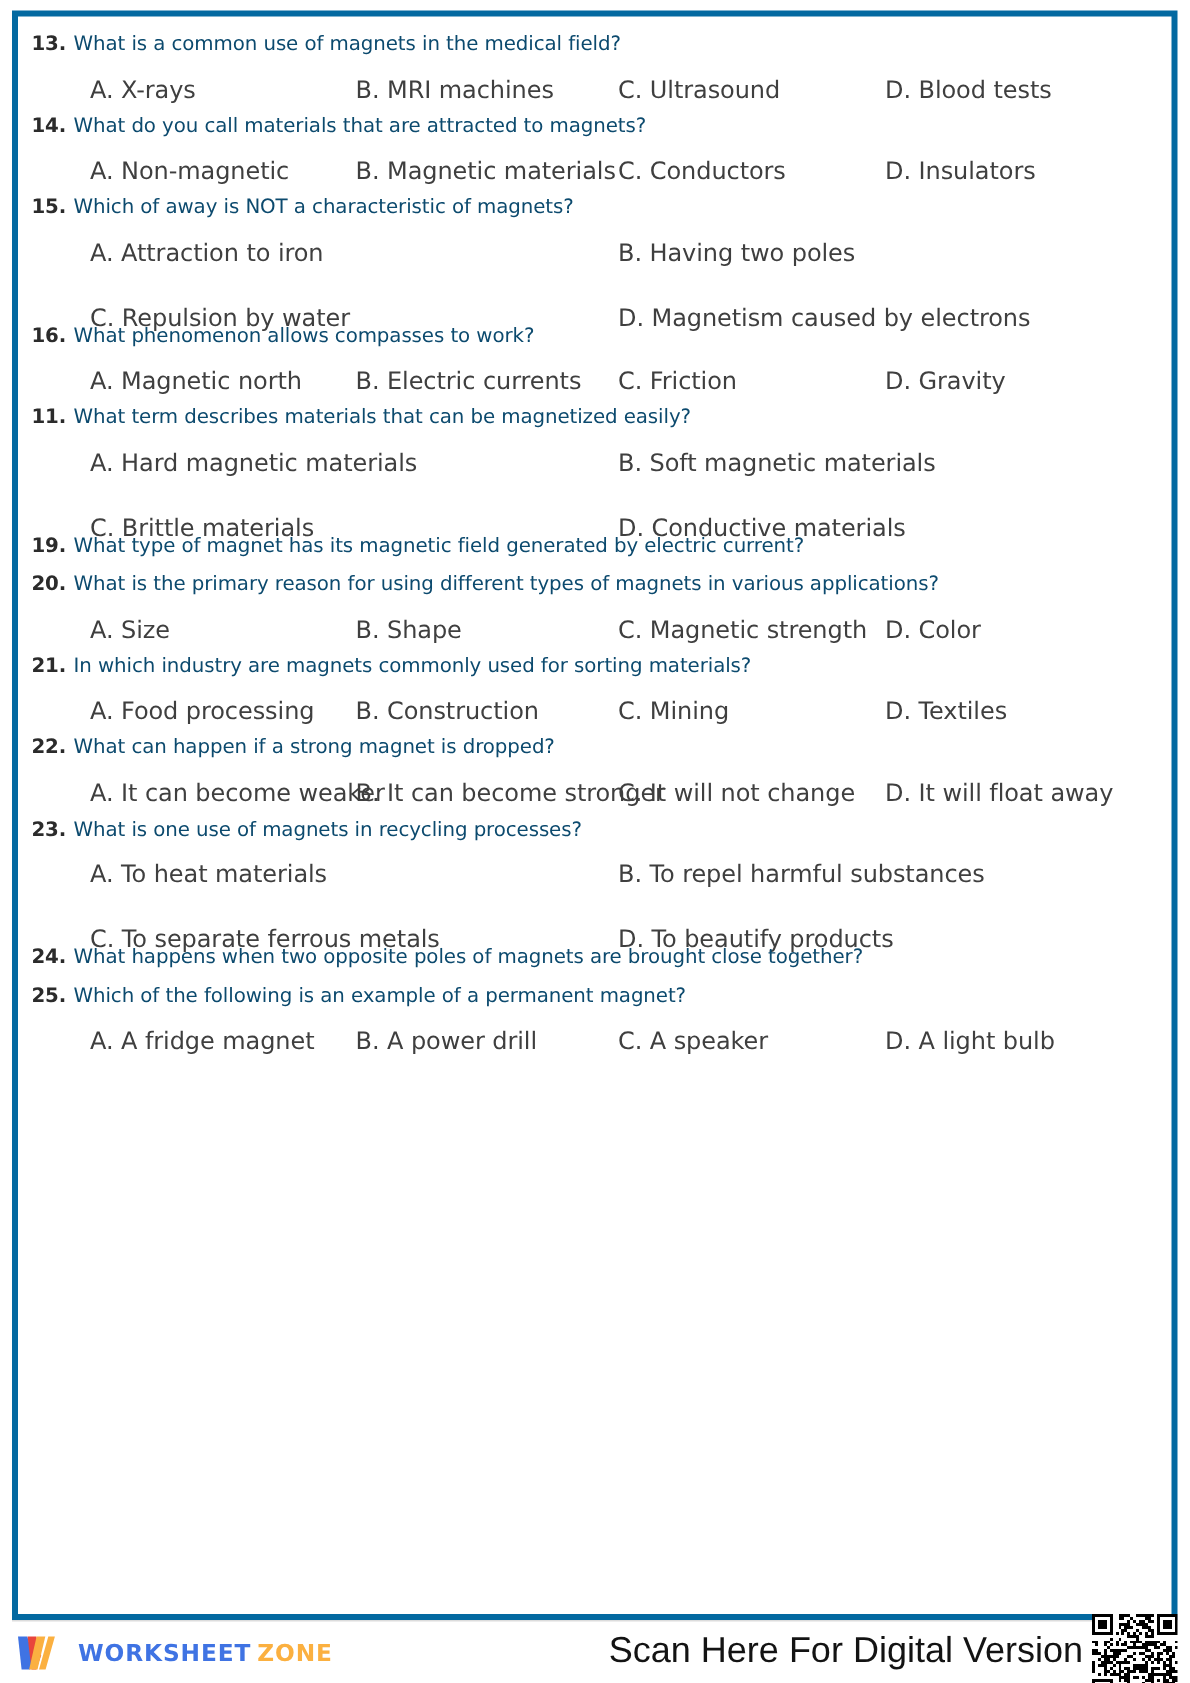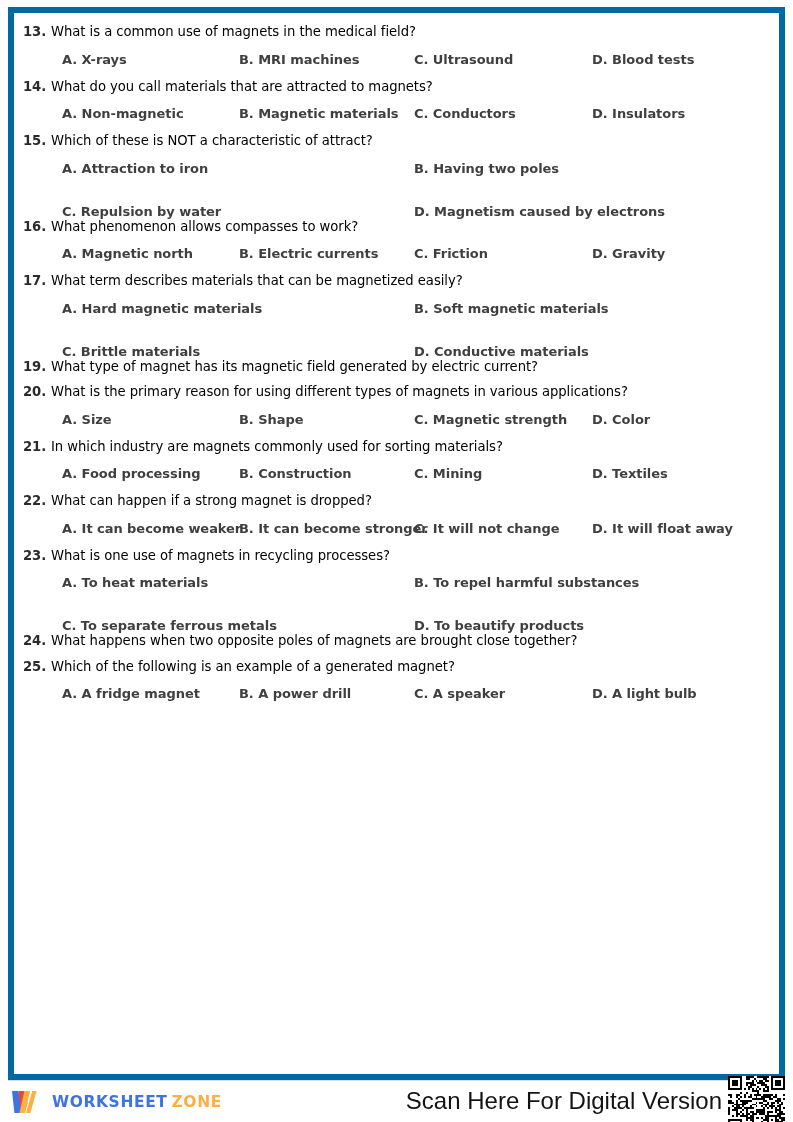--- a/index.html
+++ b/index.html
@@ -15,21 +15,21 @@
     -webkit-font-smoothing: antialiased;
   }
 
   
   #worksheet-frame {
     position: absolute;
     left: 8px;
     top: 7px;
     width: 777px;
     height: 1073px;
-    border: 6px solid #0369a1;
+    border: 4px solid #0369a1;
     box-sizing: border-box;
     background: #fff;
     overflow: hidden;
   }
 
   #question-list {
     position: absolute;
     left: 9px;
     top: 11px;
     right: 6px;
@@ -49,40 +49,39 @@
     flex: 0 0 auto;
     width: 28px;
     font-size: 13.2px;
     font-weight: bold;
     color: #2b2b2b;
     letter-spacing: -0.1px;
   }
   .q-text {
     flex: 1 1 auto;
     font-size: 13.2px;
-    color: #000000;
+    color: #0c4a6e;
     letter-spacing: -0.05px;
   }
 
   
   .options {
     position: relative;
     margin-top: 11px;
     height: 18px;
   }
   .options.two-row {
     height: 49px;
   }
   .opt {
     position: absolute;
-    font-size: 13px;
+    font-size: 16px;
     color: #3f3f3f;
     white-space: nowrap;
     letter-spacing: -0.05px;
-    font-weight: bold;
   }
 
   
   .col-a { left: 39px; }
   .col-b { left: 216px; }
   .col-c { left: 391px; }
   .col-d { left: 569px; }
   
   .col-2a { left: 39px; }
   .col-2b { left: 391px; }
@@ -181,21 +180,21 @@
         <div class="options">
           <span class="opt col-a row-1">A. Non-magnetic</span>
           <span class="opt col-b row-1">B. Magnetic materials</span>
           <span class="opt col-c row-1">C. Conductors</span>
           <span class="opt col-d row-1">D. Insulators</span>
         </div>
       </div>
       <div class="question">
         <div class="q-head">
           <span class="q-num">15.</span>
-          <span class="q-text">Which of these is NOT a characteristic of attract?</span>
+          <span class="q-text">Which of away is NOT a characteristic of magnets?</span>
         </div>
         <div class="options two-row">
           <span class="opt col-2a row-1">A. Attraction to iron</span>
           <span class="opt col-2b row-1">B. Having two poles</span>
           <span class="opt col-2a row-2">C. Repulsion by water</span>
           <span class="opt col-2b row-2">D. Magnetism caused by electrons</span>
         </div>
       </div>
       <div class="question">
         <div class="q-head">
@@ -204,21 +203,21 @@
         </div>
         <div class="options">
           <span class="opt col-a row-1">A. Magnetic north</span>
           <span class="opt col-b row-1">B. Electric currents</span>
           <span class="opt col-c row-1">C. Friction</span>
           <span class="opt col-d row-1">D. Gravity</span>
         </div>
       </div>
       <div class="question">
         <div class="q-head">
-          <span class="q-num">17.</span>
+          <span class="q-num">11.</span>
           <span class="q-text">What term describes materials that can be magnetized easily?</span>
         </div>
         <div class="options two-row">
           <span class="opt col-2a row-1">A. Hard magnetic materials</span>
           <span class="opt col-2b row-1">B. Soft magnetic materials</span>
           <span class="opt col-2a row-2">C. Brittle materials</span>
           <span class="opt col-2b row-2">D. Conductive materials</span>
         </div>
       </div>
       <div class="question">
@@ -277,21 +276,21 @@
       </div>
       <div class="question">
         <div class="q-head">
           <span class="q-num">24.</span>
           <span class="q-text">What happens when two opposite poles of magnets are brought close together?</span>
         </div>
       </div>
       <div class="question">
         <div class="q-head">
           <span class="q-num">25.</span>
-          <span class="q-text">Which of the following is an example of a generated magnet?</span>
+          <span class="q-text">Which of the following is an example of a permanent magnet?</span>
         </div>
         <div class="options">
           <span class="opt col-a row-1">A. A fridge magnet</span>
           <span class="opt col-b row-1">B. A power drill</span>
           <span class="opt col-c row-1">C. A speaker</span>
           <span class="opt col-d row-1">D. A light bulb</span>
         </div>
       </div>
     </div>
 </div>

